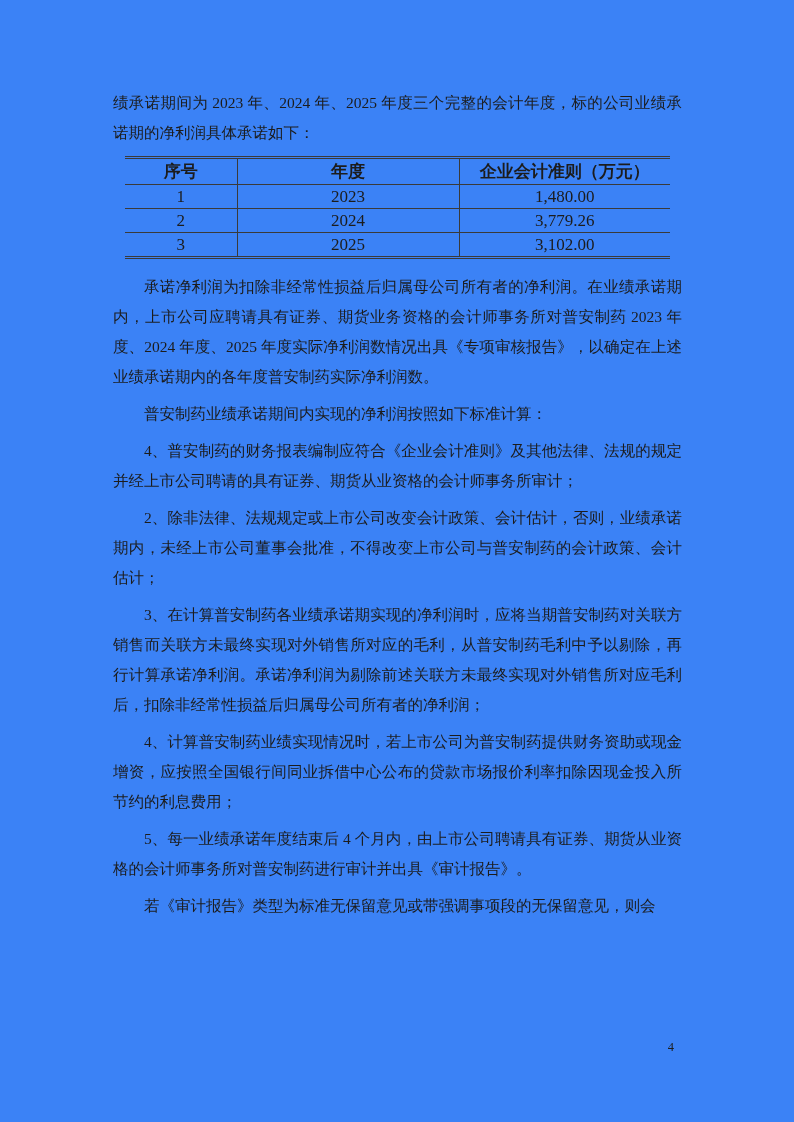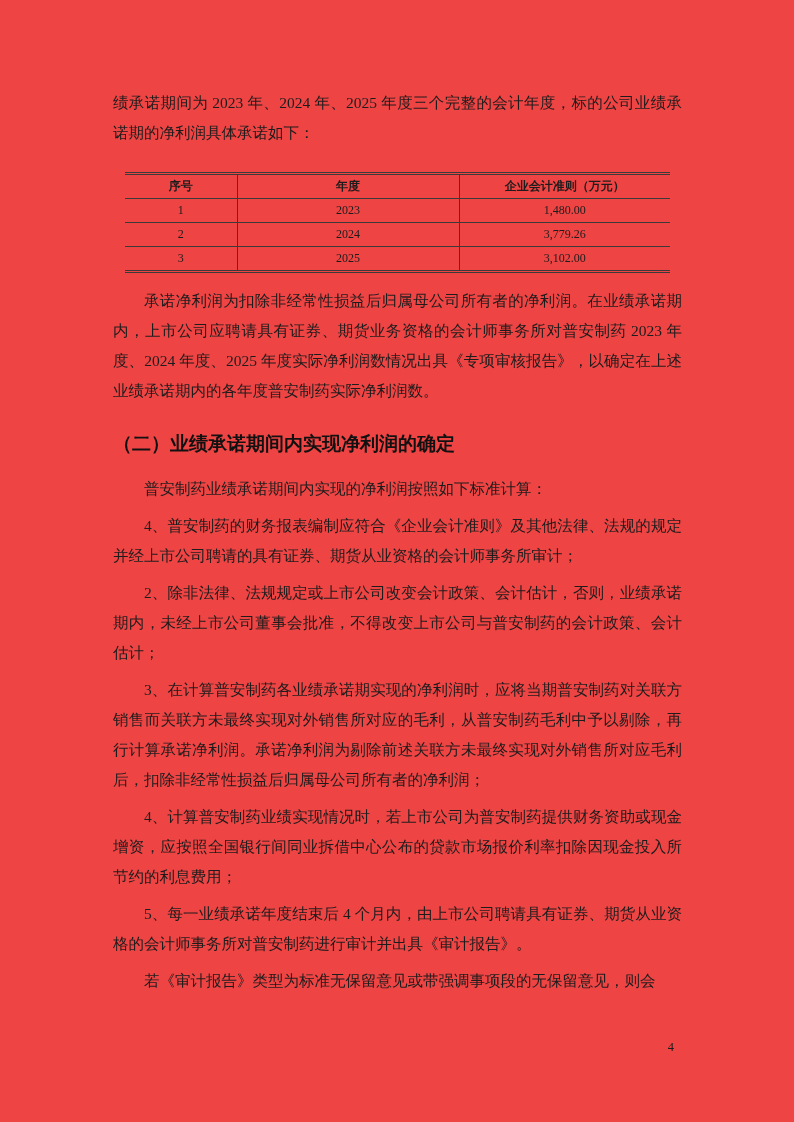--- a/index.html
+++ b/index.html
@@ -4,21 +4,21 @@
 <style>
   html, body {
     margin: 0;
     padding: 0;
     background: #ffffff;
   }
   .page {
     position: relative;
     width: 794px;
     height: 1122px;
-    background: #ef4444;
+    background: #3b82f6;
     font-family: "Liberation Serif", "DejaVu Serif", serif;
     color: #1c1c1c;
     overflow: hidden;
   }
   .content {
     position: absolute;
     left: 113px;
     right: 112px;
     top: 88px;
   }
@@ -36,25 +36,25 @@
   .section-heading {
     font-family: "Liberation Sans", "DejaVu Sans", sans-serif;
     font-size: 19px;
     font-weight: 700;
     color: #111111;
     margin: 24px 0 16px 0;
     line-height: 28px;
   }
   table.commit-table {
     width: 545px;
-    margin: 24px auto 13px auto;
+    margin: 8px auto 13px auto;
     border-collapse: collapse;
     border-top: 3px double #3a3a3a;
     border-bottom: 3px double #3a3a3a;
-    font-size: 12px;
+    font-size: 17px;
     table-layout: fixed;
   }
   table.commit-table th,
   table.commit-table td {
     text-align: center;
     vertical-align: middle;
     height: 21px;
     padding: 1px 4px;
     border-bottom: 1px solid #3a3a3a;
     font-weight: 400;
@@ -117,21 +117,20 @@
         <tr>
           <td>3</td>
           <td>2025</td>
           <td>3,102.00</td>
         </tr>
       </tbody>
     </table>
 
     <p class="para">承诺净利润为扣除非经常性损益后归属母公司所有者的净利润。在业绩承诺期内，上市公司应聘请具有证券、期货业务资格的会计师事务所对普安制药 2023 年度、2024 年度、2025 年度实际净利润数情况出具《专项审核报告》，以确定在上述业绩承诺期内的各年度普安制药实际净利润数。</p>
 
-    <h2 class="section-heading">（二）业绩承诺期间内实现净利润的确定</h2>
 
     <p class="para">普安制药业绩承诺期间内实现的净利润按照如下标准计算：</p>
 
     <p class="para">4、普安制药的财务报表编制应符合《企业会计准则》及其他法律、法规的规定并经上市公司聘请的具有证券、期货从业资格的会计师事务所审计；</p>
     <p class="para">2、除非法律、法规规定或上市公司改变会计政策、会计估计，否则，业绩承诺期内，未经上市公司董事会批准，不得改变上市公司与普安制药的会计政策、会计估计；</p>
     <p class="para">3、在计算普安制药各业绩承诺期实现的净利润时，应将当期普安制药对关联方销售而关联方未最终实现对外销售所对应的毛利，从普安制药毛利中予以剔除，再行计算承诺净利润。承诺净利润为剔除前述关联方未最终实现对外销售所对应毛利后，扣除非经常性损益后归属母公司所有者的净利润；</p>
     <p class="para">4、计算普安制药业绩实现情况时，若上市公司为普安制药提供财务资助或现金增资，应按照全国银行间同业拆借中心公布的贷款市场报价利率扣除因现金投入所节约的利息费用；</p>
     <p class="para">5、每一业绩承诺年度结束后 4 个月内，由上市公司聘请具有证券、期货从业资格的会计师事务所对普安制药进行审计并出具《审计报告》。</p>
 
     <p class="para">若《审计报告》类型为标准无保留意见或带强调事项段的无保留意见，则会</p>

